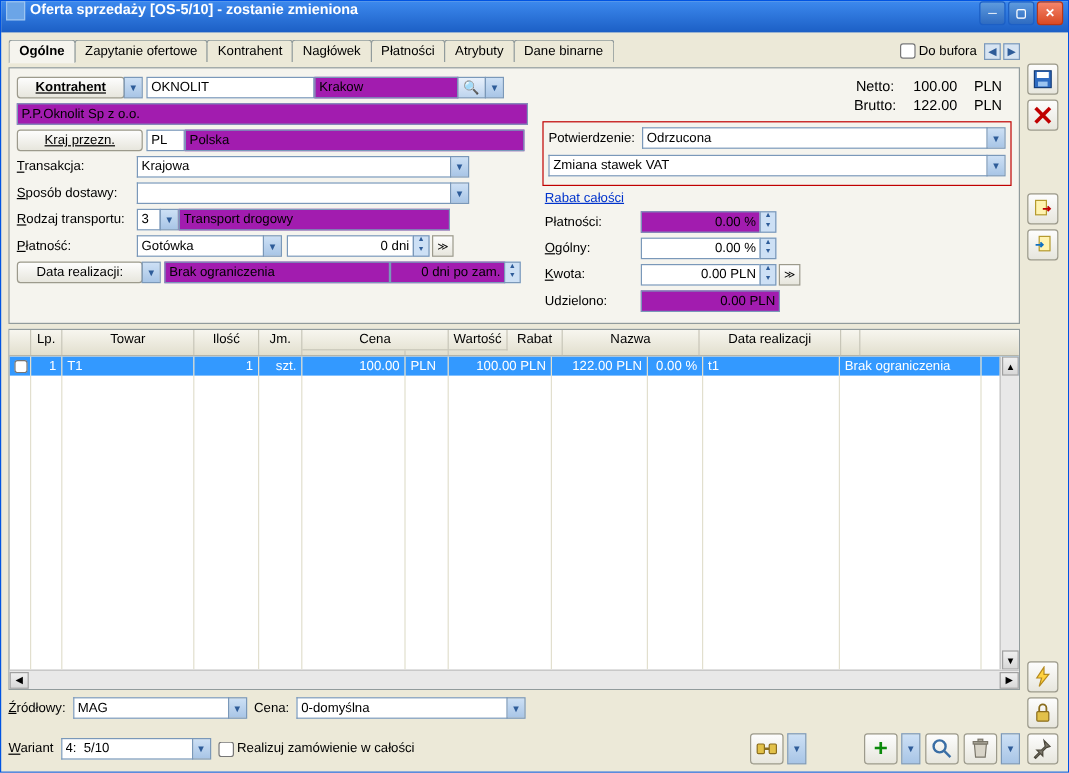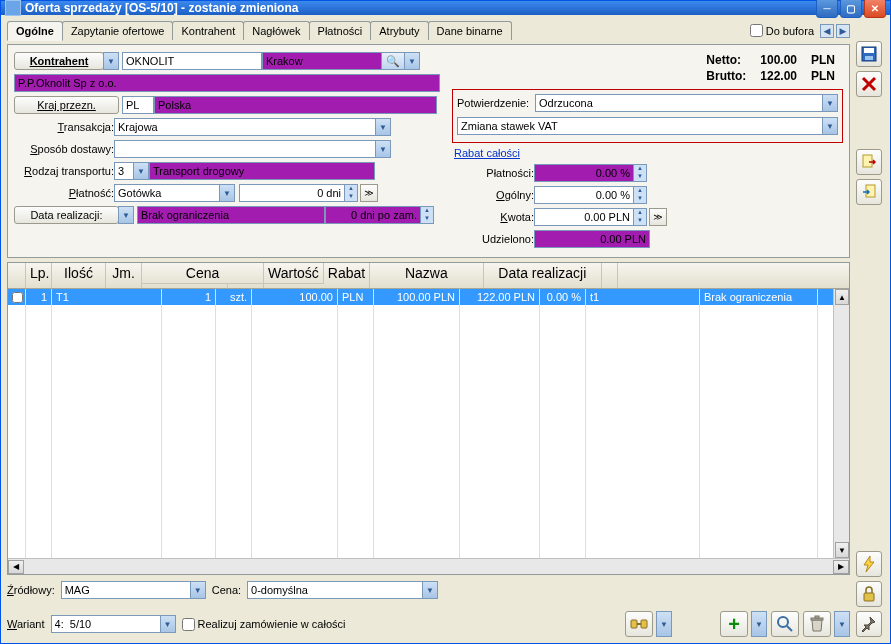--- a/index.html
+++ b/index.html
@@ -1,20 +1,20 @@
 <!DOCTYPE html>
 <html><head>
 <meta charset="utf-8">
 <style>
   * { box-sizing: border-box; margin: 0; padding: 0; }
   body { font-family: Tahoma, Arial, sans-serif; font-size: 11px; background: #D4D0C8; width: 891px; height: 644px; overflow: hidden; }
   
   .window { width: 891px; height: 644px; border: 1px solid #0054E3; background: #ECE9D8; display: flex; flex-direction: column; }
   
-  .titlebar { height: 14px; background: linear-gradient(to bottom, #3C89EE, #1C5FC5); display: flex; align-items: center; padding: 0 4px; color: white; font-weight: bold; font-size: 12px; }
+  .titlebar { height: 26px; background: linear-gradient(to bottom, #3C89EE, #1C5FC5); display: flex; padding: 0 4px; color: white; font-weight: bold; font-size: 12px; }
   .titlebar-icon { width: 16px; height: 16px; background: #6BA5E7; border: 1px solid #9CC4F0; margin-right: 4px; }
   .titlebar-text { flex: 1; }
   .titlebar-buttons { display: flex; gap: 2px; }
   .tb-btn { width: 22px; height: 20px; background: linear-gradient(to bottom, #5E9BDE, #2E6BC1); border: 1px solid #1C5FC5; border-radius: 3px; display: flex; align-items: center; justify-content: center; color: white; font-weight: bold; cursor: pointer; font-size: 10px; }
   .tb-btn.close { background: linear-gradient(to bottom, #F5856B, #D94A24); border-color: #B93615; }
   
   .client { flex: 1; padding: 6px; display: flex; gap: 4px; position: relative; }
   
   .main-panel { flex: 1; display: flex; flex-direction: column; }
   
@@ -25,51 +25,51 @@
   
   .chk-bufor { margin-left: auto; display: flex; align-items: center; gap: 3px; }
   .navarrows { display: flex; gap: 2px; margin-left: 6px; }
   .navarrow { width: 14px; height: 14px; border: 1px solid #7A98B9; background: #D7E4F2; display: flex; align-items: center; justify-content: center; font-size: 9px; color: #2E5C99; cursor: pointer; }
   
   .form-area { border: 1px solid #919B9C; background: #F5F4EE; padding: 6px; display: flex; gap: 8px; }
   .form-left { width: 430px; }
   .form-right { flex: 1; }
   
   .form-row { display: flex; align-items: center; margin-bottom: 2px; min-height: 20px; }
-  .form-label { width: 100px; text-align: right; }
+  .form-label { width: 100px; }
   .ul { text-decoration: underline; }
   
   .btn { background: linear-gradient(to bottom, #FDFDFD, #E7E6DD); border: 1px solid #9C9A8C; border-radius: 3px; padding: 2px 10px; cursor: pointer; font-size: 11px;}
   .btn.bold { font-weight: bold; }
   .dd-arrow { width: 16px; height: 18px; background: linear-gradient(to bottom, #CDE0F5, #A8C5E6); border: 1px solid #7A98B9; display: inline-flex; align-items: center; justify-content: center; font-size: 8px; cursor: pointer; color: #2E5C99; margin-left: -1px; }
   
   input[type=text], select { border: 1px solid #7A98B9; background: white; height: 18px; padding: 1px 3px; font-size: 11px; font-family: inherit; }
   input.ro { background: #a21caf; }
   .sel { display: inline-flex; }
   .sel input { border-right: none;}
   
-  .totals { text-align: left; font-weight: bold; font-size: 12px; }
+  .totals { text-align: center; font-weight: normal; font-size: 12px; }
   .totals table { margin-left: auto; }
   .totals td { padding: 0 6px; }
   
   .red-box { border: 1px solid #C00000; padding: 3px 4px; margin-top:4px; }
   .red-box .form-row { margin-bottom: 3px;}
   
   .rabat-link { color: #0033CC; text-decoration: underline; cursor: pointer; margin: 4px 0 4px 2px; display: inline-block;}
   
   .disc-grid { margin-left: 2px; }
   .disc-grid .form-row .form-label { width:80px;}
   .disc-grid input { text-align: right; width: 100px;}
   .spin-btns { display:inline-flex; flex-direction:column; width:14px; height:18px; border:1px solid #7A98B9; margin-left:-1px; background:#CDE0F5;}
   .spin-btns span{flex:1; font-size:6px; line-height:7px; text-align:center; cursor:pointer; color:#2E5C99;}
   .small-sq { width:18px; height:18px; border:1px solid #9C9A8C; background: linear-gradient(to bottom, #FDFDFD, #E7E6DD); display:inline-flex; align-items:center; justify-content:center; font-size:9px; cursor:pointer; margin-left:2px;}
   
   .table-wrap { flex:1; margin-top: 4px; border: 1px solid #919B9C; background: white; display:flex; flex-direction:column; min-height: 260px; position:relative;}
   .thead { display:flex; background: linear-gradient(to bottom, #F7F6EF, #E2DFCE); border-bottom:1px solid #A5A597;}
-  .thead .th { border-right:1px solid #C8C6B8; padding:2px 4px; text-align:center; font-size:14px;}
+  .thead .th { border-right:1px solid #C8C6B8; padding:2px 4px; text-align:center; font-size:11px;}
   .thead .sub { display:flex; }
   .trow { display:flex; background:#3399FF; color:white; height:16px; align-items:center;}
   .trow .td { border-right:1px solid rgba(255,255,255,0.2); padding:0 4px; font-size:11px; height:100%; display:flex; align-items:center; overflow:hidden;}
   .trow .td.r { justify-content:flex-end;}
   .tbody { flex:1; position:relative; overflow:hidden;}
   
   .grid-cols-bg { position:absolute; top:0; bottom:0; display:flex; width:100%;}
   .grid-cols-bg div{border-right:1px solid #E2DFCE; height:100%;}
   
   .hscroll { height:16px; background:#E8E8E8; border-top:1px solid #C0C0C0; display:flex; align-items:center;}
@@ -263,20 +263,21 @@
               <input type="text" class="ro" style="width: 116px;" value="0.00 PLN">
             </div>
           </div>
         </div>
       </div>
 
       <div class="table-wrap">
         <div class="thead">
           <div class="th c-chk"></div>
           <div class="th c-lp">Lp.</div>
+          <div class="th c-towar">Towar</div>
           <div class="th c-ilosc">Ilość</div>
           <div class="th c-jm">Jm.</div>
           <div style="display:flex;flex-direction:column">
             <div class="th" style="border-bottom:1px solid #C8C6B8">Cena</div>
             <div class="sub">
                 <div class="th c-cena"></div>
                 <div class="th c-cur"></div>
               </div>
           </div>
           <div style="display:flex;flex-direction:column">

